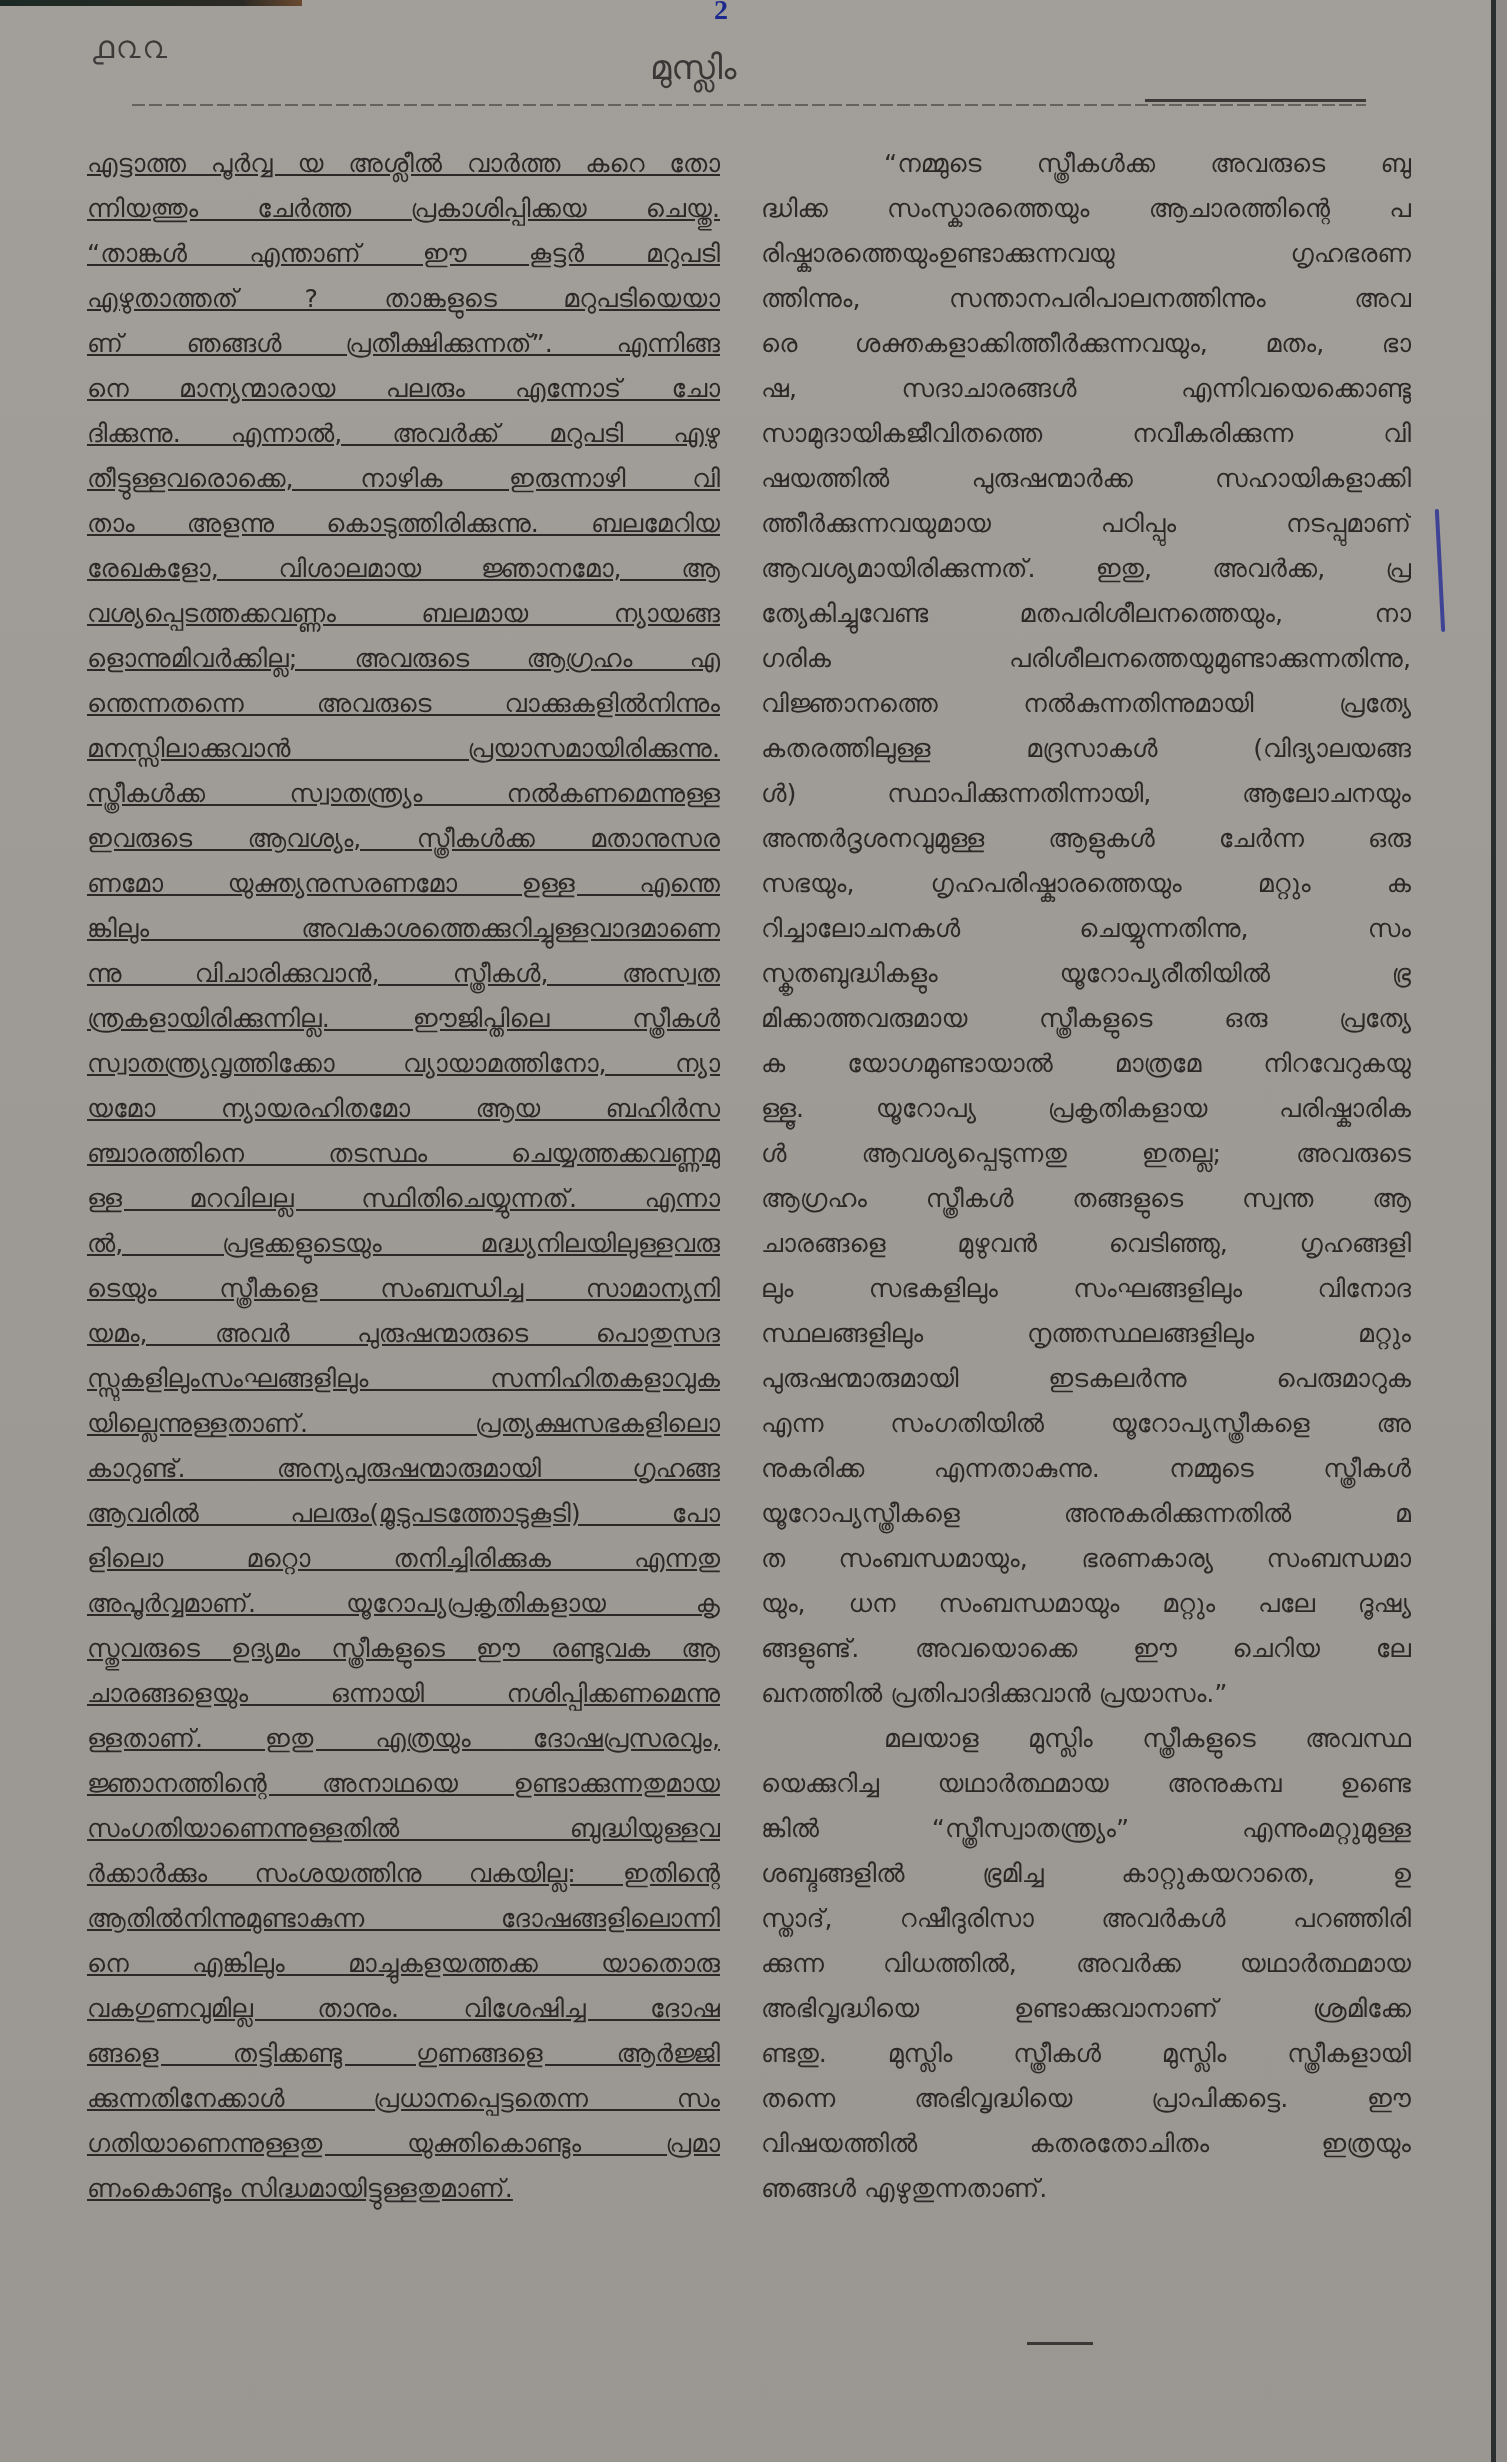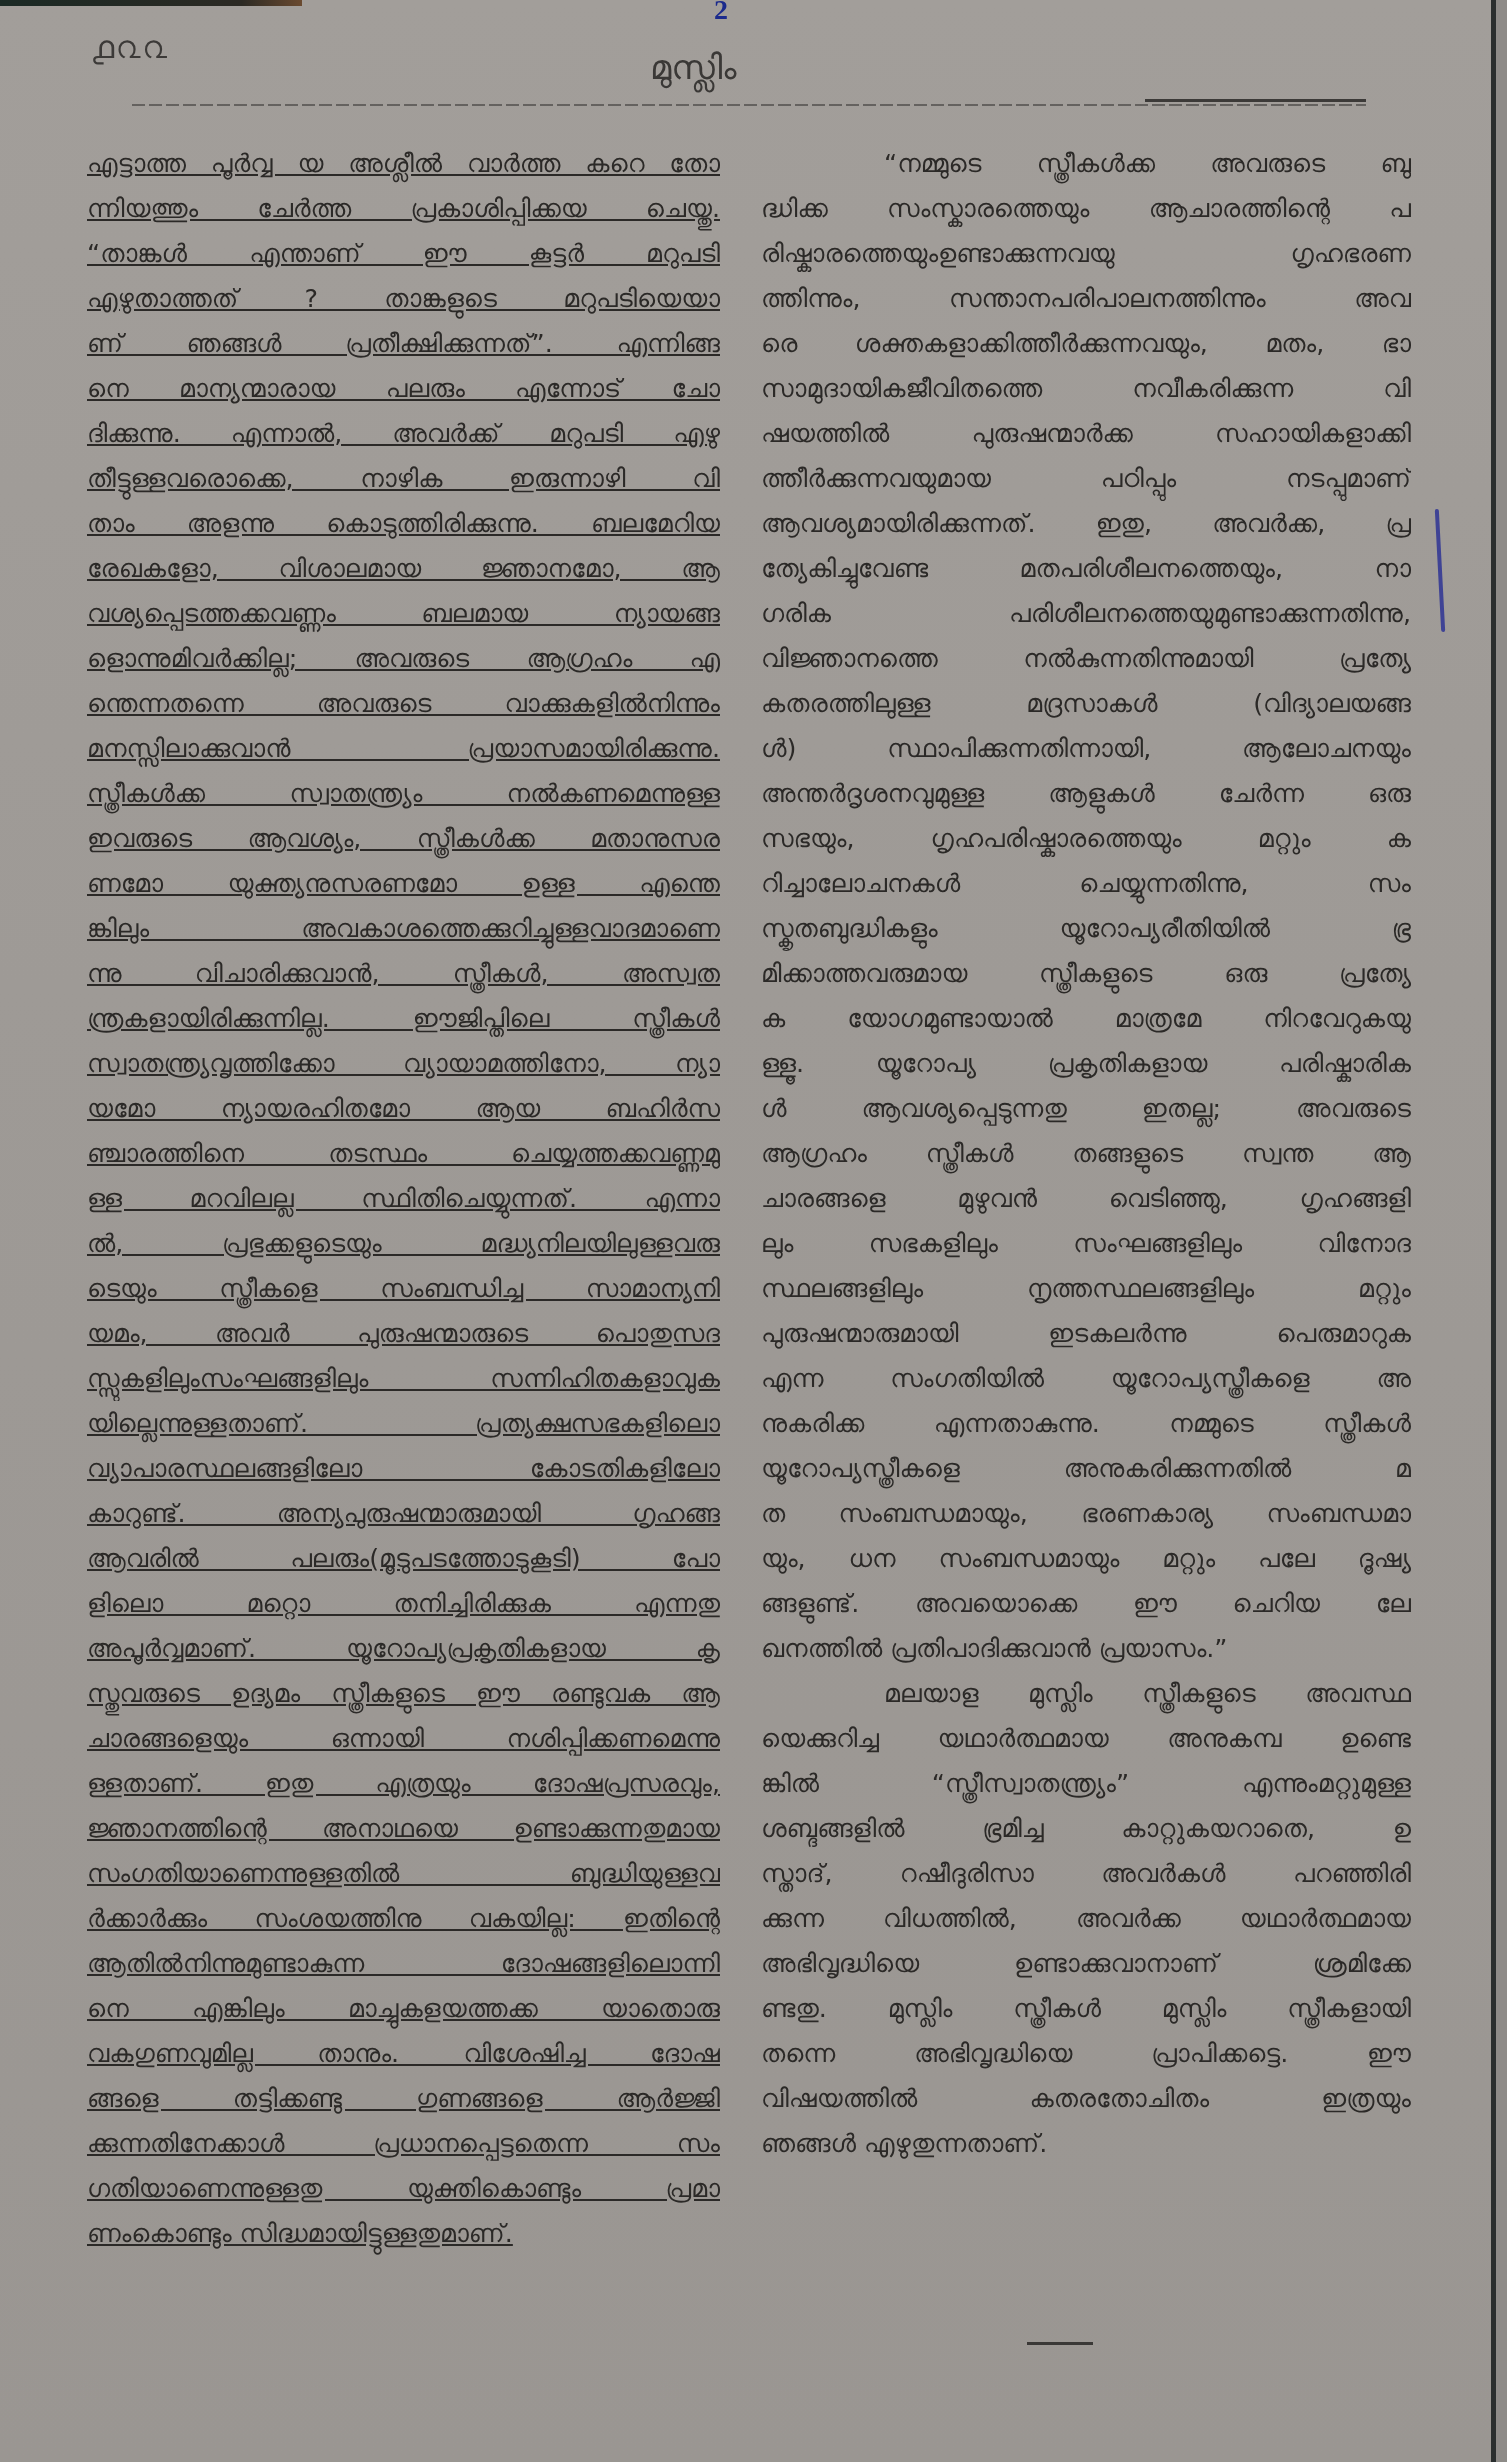--- a/index.html
+++ b/index.html
@@ -106,21 +106,20 @@
       <span class="line">ന്ത്രകളായിരിക്കുന്നില്ല. ഈജിപ്തിലെ സ്ത്രീകൾ</span>
       <span class="line">സ്വാതന്ത്ര്യവൃത്തിക്കോ വ്യായാമത്തിനോ, ന്യാ</span>
       <span class="line">യമോ ന്യായരഹിതമോ ആയ ബഹിർസ</span>
       <span class="line">ഞ്ചാരത്തിനെ തടസ്ഥം ചെയ്യത്തക്കവണ്ണമു</span>
       <span class="line">ള്ള മറവിലല്ല സ്ഥിതിചെയ്യുന്നത്. എന്നാ</span>
       <span class="line">ൽ, പ്രഭുക്കളുടെയും മദ്ധ്യനിലയിലുള്ളവരു</span>
       <span class="line">ടെയും സ്ത്രീകളെ സംബന്ധിച്ച സാമാന്യനി</span>
       <span class="line">യമം, അവർ പുരുഷന്മാരുടെ പൊതുസദ</span>
       <span class="line">സ്സുകളിലുംസംഘങ്ങളിലും സന്നിഹിതകളാവുക</span>
       <span class="line">യില്ലെന്നുള്ളതാണ്. പ്രത്യക്ഷസഭകളിലൊ</span>
-      <span class="line">വ്യാപാരസ്ഥലങ്ങളിലോ കോടതികളിലോ</span>
       <span class="line">കാറുണ്ട്. അന്യപുരുഷന്മാരുമായി ഗൃഹങ്ങ</span>
       <span class="line">ആവരിൽ പലരും(മൂടുപടത്തോടുകൂടി) പോ</span>
       <span class="line">ളിലൊ മറ്റൊ തനിച്ചിരിക്കുക എന്നതു</span>
       <span class="line">അപൂർവ്വമാണ്. യൂറോപ്യപ്രകൃതികളായ കൃ</span>
       <span class="line">സ്തുവരുടെ ഉദ്യമം സ്ത്രീകളുടെ ഈ രണ്ടുവക ആ</span>
       <span class="line">ചാരങ്ങളെയും ഒന്നായി നശിപ്പിക്കണമെന്നു</span>
       <span class="line">ള്ളതാണ്. ഇതു എത്രയും ദോഷപ്രസരവും,</span>
       <span class="line">ജ്ഞാനത്തിന്റെ അനാഥയെ ഉണ്ടാക്കുന്നതുമായ</span>
       <span class="line">സംഗതിയാണെന്നുള്ളതിൽ ബുദ്ധിയുള്ളവ</span>
       <span class="line">ർക്കാർക്കും സംശയത്തിനു വകയില്ല: ഇതിന്റെ</span>
@@ -131,20 +130,21 @@
       <span class="line">ക്കുന്നതിനേക്കാൾ പ്രധാനപ്പെട്ടതെന്ന സം</span>
       <span class="line">ഗതിയാണെന്നുള്ളതു യുക്തികൊണ്ടും പ്രമാ</span>
       <span class="line last">ണംകൊണ്ടും സിദ്ധമായിട്ടുള്ളതുമാണ്.</span>
     </div>
   <div class="column col-right" id="col-right">
       <span class="line indent">“നമ്മുടെ സ്ത്രീകൾക്ക അവരുടെ ബു</span>
       <span class="line">ദ്ധിക്ക സംസ്കാരത്തെയും ആചാരത്തിന്റെ പ</span>
       <span class="line">രിഷ്കാരത്തെയുംഉണ്ടാക്കുന്നവയു ഗൃഹഭരണ</span>
       <span class="line">ത്തിന്നും, സന്താനപരിപാലനത്തിന്നും അവ</span>
       <span class="line">രെ ശക്തകളാക്കിത്തീർക്കുന്നവയും, മതം, ഭാ</span>
+      <span class="line">ഷ, സദാചാരങ്ങൾ എന്നിവയെക്കൊണ്ടു</span>
       <span class="line">സാമുദായികജീവിതത്തെ നവീകരിക്കുന്ന വി</span>
       <span class="line">ഷയത്തിൽ പുരുഷന്മാർക്ക സഹായികളാക്കി</span>
       <span class="line">ത്തീർക്കുന്നവയുമായ പഠിപ്പും നടപ്പുമാണ്</span>
       <span class="line">ആവശ്യമായിരിക്കുന്നത്. ഇതു, അവർക്ക, പ്ര</span>
       <span class="line">ത്യേകിച്ചുവേണ്ട മതപരിശീലനത്തെയും, നാ</span>
       <span class="line">ഗരിക പരിശീലനത്തെയുമുണ്ടാക്കുന്നതിന്നു,</span>
       <span class="line">വിജ്ഞാനത്തെ നൽകുന്നതിന്നുമായി പ്രത്യേ</span>
       <span class="line">കതരത്തിലുള്ള മദ്രസാകൾ (വിദ്യാലയങ്ങ</span>
       <span class="line">ൾ) സ്ഥാപിക്കുന്നതിന്നായി, ആലോചനയും</span>
       <span class="line">അന്തർദൃശനവുമുള്ള ആളുകൾ ചേർന്ന ഒരു</span>

